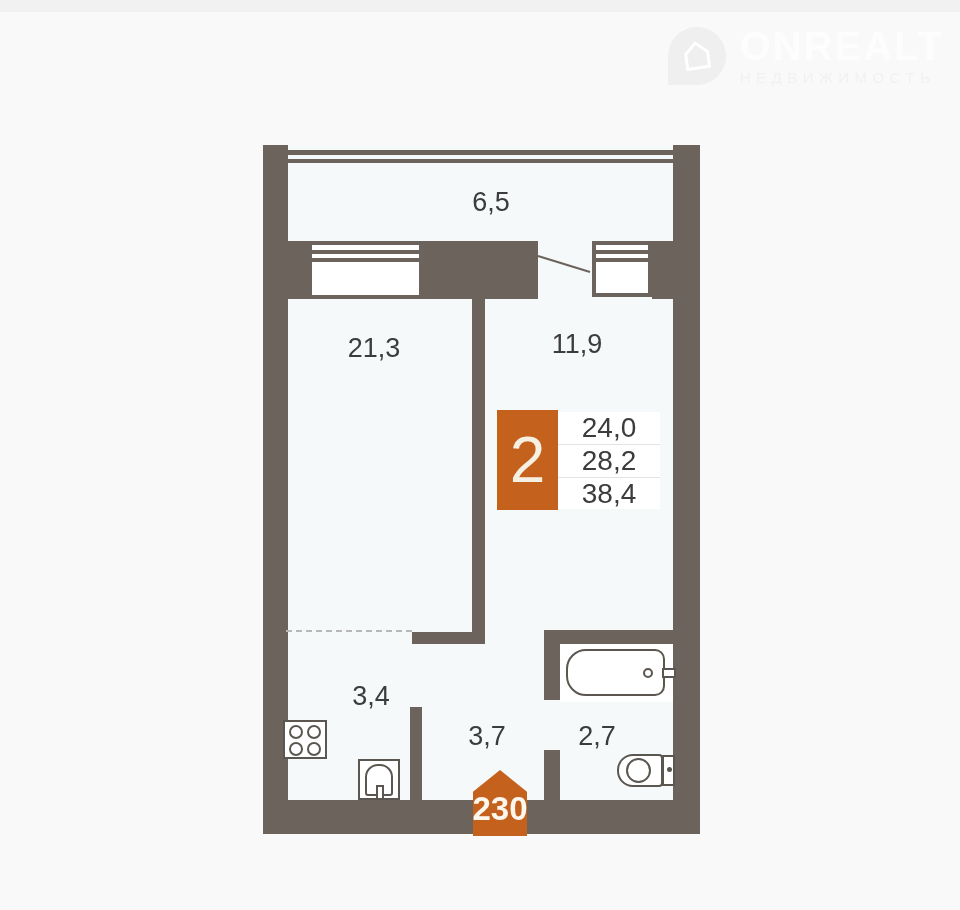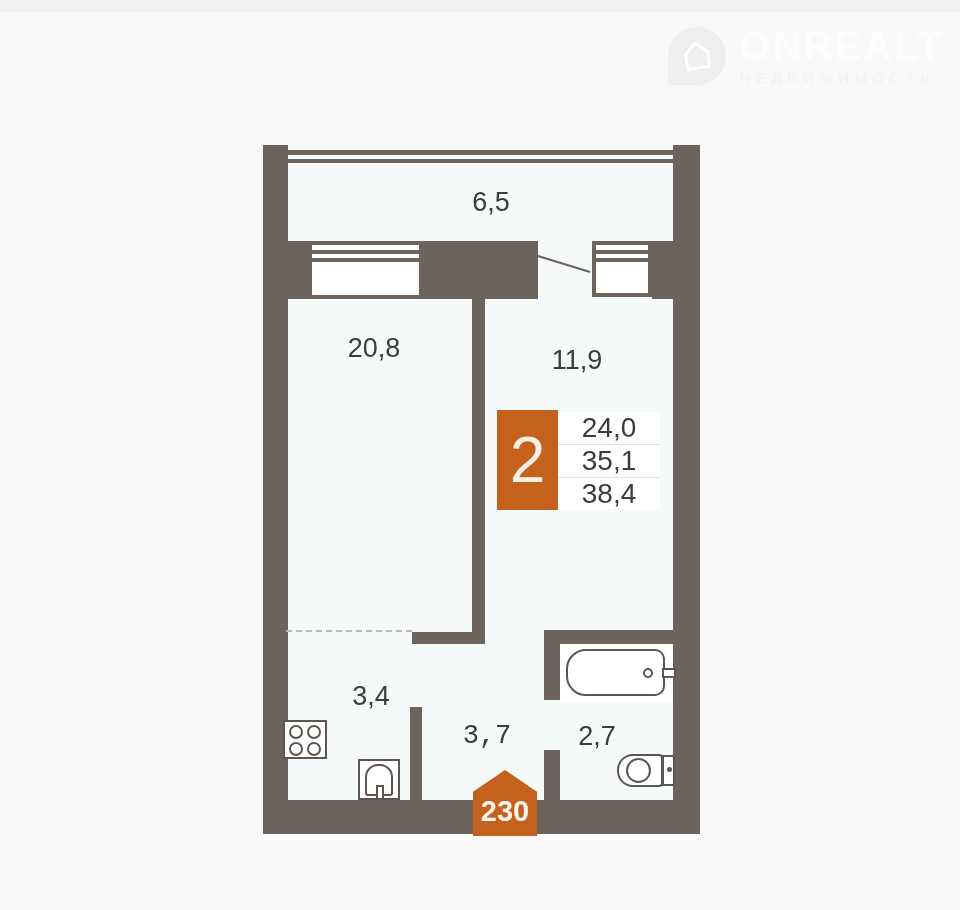--- a/index.html
+++ b/index.html
@@ -40,24 +40,24 @@
 
   .badge-rooms{left:497px;top:398px;width:61px;height:100px;background:var(--accent);
                display:flex;align-items:center;justify-content:center;
                color:#f6f0e3;font-size:64px;}
   .badge-stats{left:558px;top:400px;width:102px;height:97px;background:#fff;
                display:flex;flex-direction:column;}
   .badge-stats .row{flex:1;display:flex;align-items:center;justify-content:center;
                font-size:28px;color:var(--label);}
   .badge-stats .row + .row{border-top:1px solid #e3e3e3;}
 
-  .badge-house{left:473px;top:758px;width:64px;height:66px;background:var(--accent);
+  .badge-house{left:473px;top:758px;width:54px;height:66px;background:var(--accent);
                clip-path:polygon(50% 0, 100% 33%, 100% 100%, 0 100%, 0 33%);
                display:flex;align-items:flex-end;justify-content:center;
-               color:#fdf7ee;font-size:29px;font-weight:bold;padding-bottom:8px;}
+               color:#fdf7ee;font-size:33px;font-weight:bold;padding-bottom:8px;}
 
   .door-swing{position:absolute;left:535px;top:239px;}
 
   
   .tub-box{left:560px;top:632px;width:113px;height:58px;background:#fff;}
   .tub{position:absolute;left:6px;top:5px;width:99px;height:47px;border:2px solid var(--fixture);
        border-radius:20px 10px 10px 20px;}
   .tub-drain{left:83px;top:24px;width:10px;height:10px;}
   .tub-faucet{position:absolute;left:102px;top:24px;width:14px;height:10px;background:#fff;border:2px solid var(--fixture);}
 
@@ -152,29 +152,29 @@
     </div>
 
     <div class="abs toilet">
       <div class="bowl"></div>
       <div class="circle abs seat"></div>
       <div class="tank"></div>
       <div class="circle abs dot"></div>
     </div>
 
     <div class="room-label" style="left:491px;top:190px;">6,5</div>
-    <div class="room-label" style="left:374px;top:336px;">20,8</div>
-    <div class="room-label" style="left:577px;top:348px;">11,9</div>
+    <div class="room-label" style="left:374px;top:336px;">21,3</div>
+    <div class="room-label" style="left:577px;top:332px;">11,9</div>
     <div class="room-label" style="left:371px;top:684px;">3,4</div>
-    <div class="room-label" style="left:487px;top:724px;font-family:Liberation Mono, monospace;">3,7</div>
+    <div class="room-label" style="left:487px;top:724px;">3,7</div>
     <div class="room-label" style="left:597px;top:724px;">2,7</div>
 
     <div class="abs badge-rooms">2</div>
     <div class="abs badge-stats">
       <div class="row">24,0</div>
-      <div class="row">35,1</div>
+      <div class="row">28,2</div>
       <div class="row">38,4</div>
     </div>
 
     <div class="abs badge-house">230</div>
 
   </div>
 </div>
 
 </body></html>

